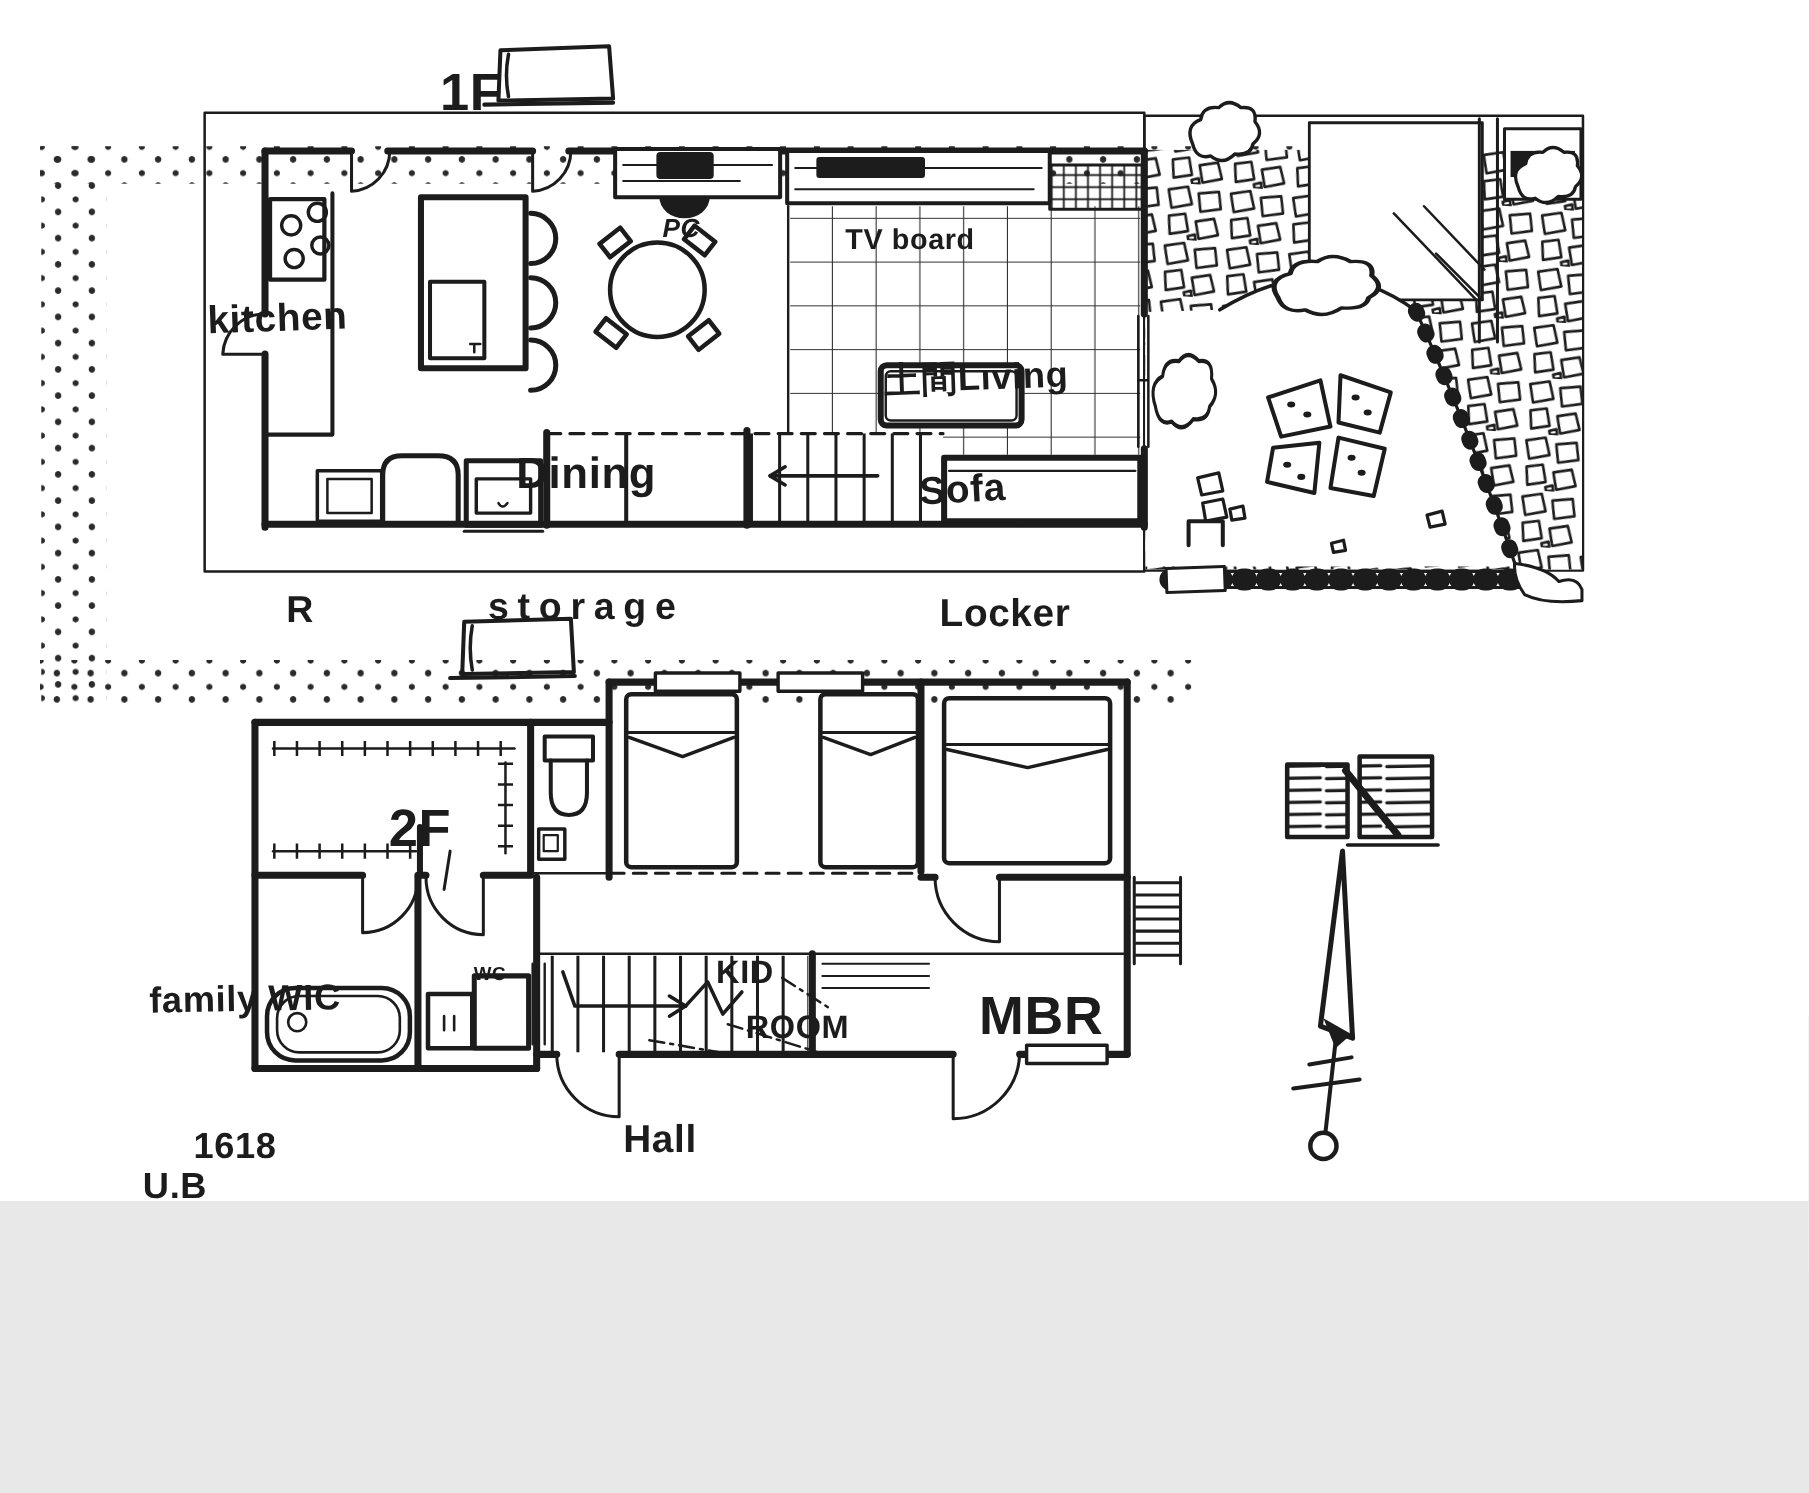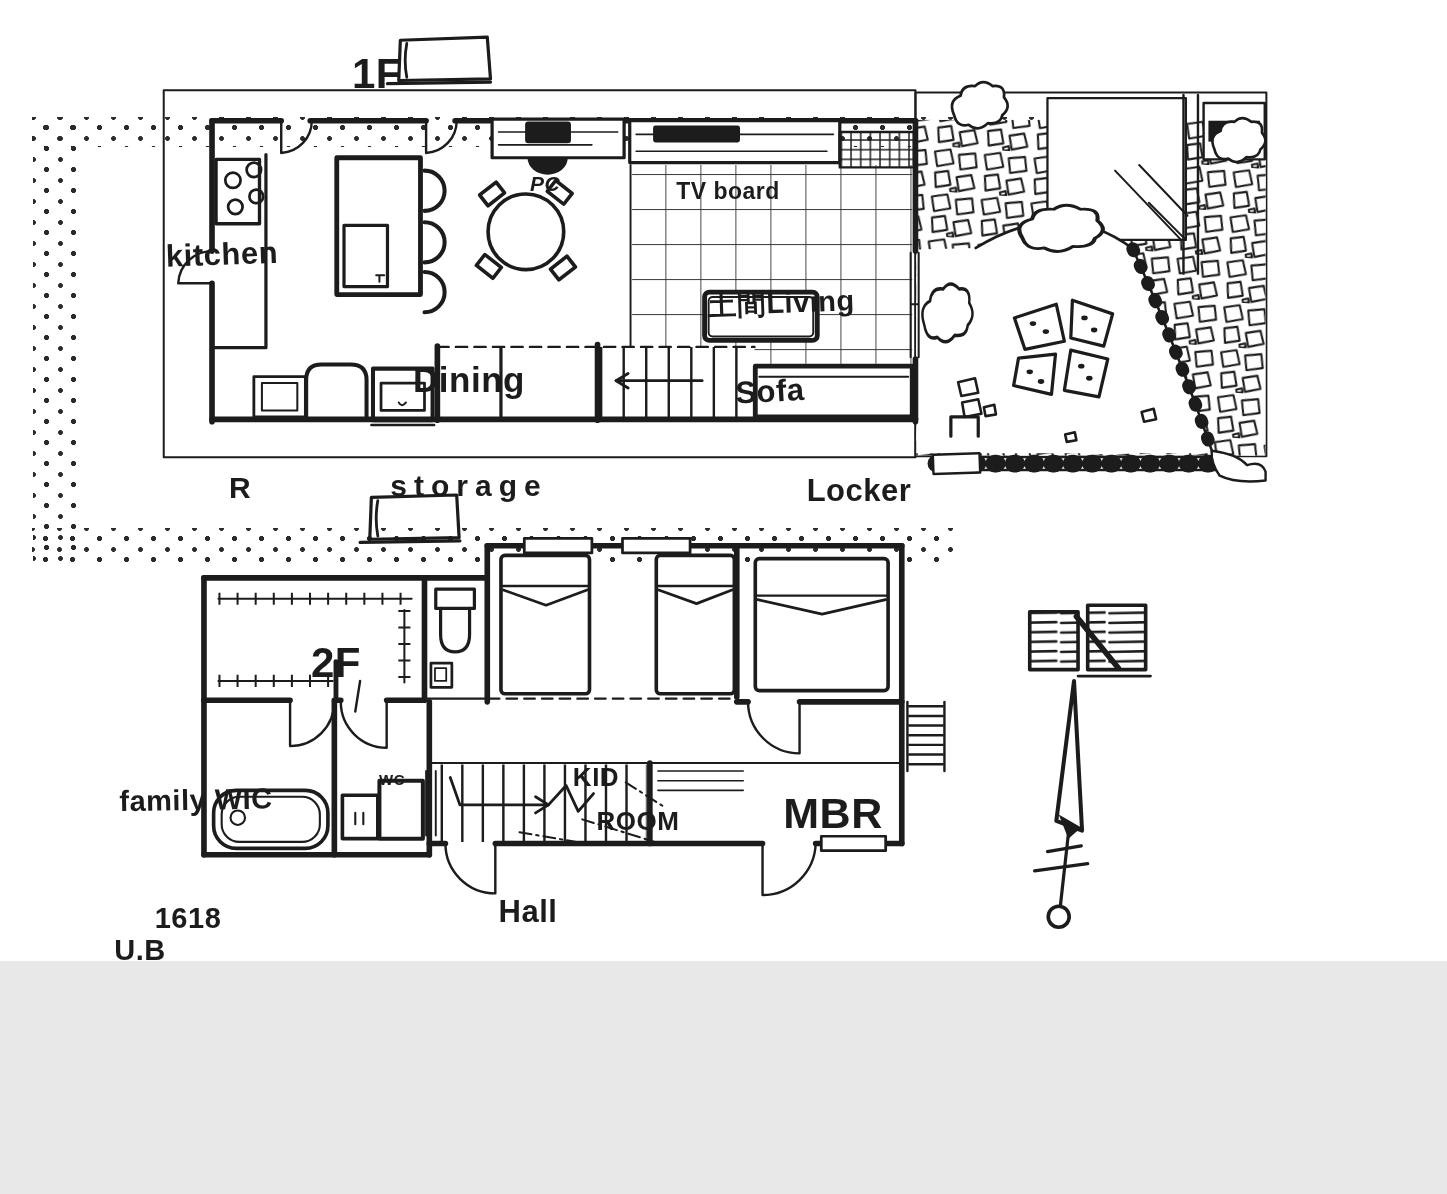--- a/index.html
+++ b/index.html
@@ -342,21 +342,21 @@
     </g>
   </svg>
 
   <div class="lbl" style="left:377px;top:74px;font-size:42px;font-weight:700;">1F</div>
   <div class="lbl" style="left:222px;top:255px;font-size:31px;transform:translate(-50%,-50%) rotate(-2deg);">kitchen</div>
   <div class="lbl" style="left:469px;top:380px;font-size:35px;">Dining</div>
   <div class="lbl" style="left:545px;top:184px;font-size:21px;font-style:italic;">PC</div>
   <div class="lbl" style="left:728px;top:191px;font-size:23px;">TV board</div>
   <div class="lbl" style="left:781px;top:303px;font-size:29px;transform:translate(-50%,-50%) rotate(-2deg);">土間Living</div>
   <div class="lbl" style="left:770px;top:392px;font-size:31px;transform:translate(-50%,-50%) rotate(-3deg);">Sofa</div>
-  <div class="lbl" style="left:859px;top:491px;font-size:31px;">Locker</div>
+  <div class="lbl" style="left:804px;top:491px;font-size:31px;">Locker</div>
   <div class="lbl" style="left:458px;top:486px;font-size:30px;letter-spacing:7px;margin-left:11px;">storage</div>
   <div class="lbl" style="left:240px;top:488px;font-size:30px;">R</div>
 
   <div class="lbl" style="left:336px;top:643px;font-size:42px;font-weight:700;margin-top:20px;">2F</div>
   <div class="lbl" style="left:196px;top:800px;font-size:29px;transform:translate(-50%,-50%) rotate(-1deg);">family WIC</div>
   <div class="lbl" style="left:392px;top:780px;font-size:15px;">WC</div>
   <div class="lbl" style="left:596px;top:778px;font-size:26px;text-align:center;">KID</div>
   <div class="lbl" style="left:590px;top:822px;font-size:26px;margin-left:48px;">ROOM</div>
   <div class="lbl" style="left:833px;top:814px;font-size:43px;">MBR</div>
   <div class="lbl" style="left:528px;top:912px;font-size:31px;">Hall</div>

